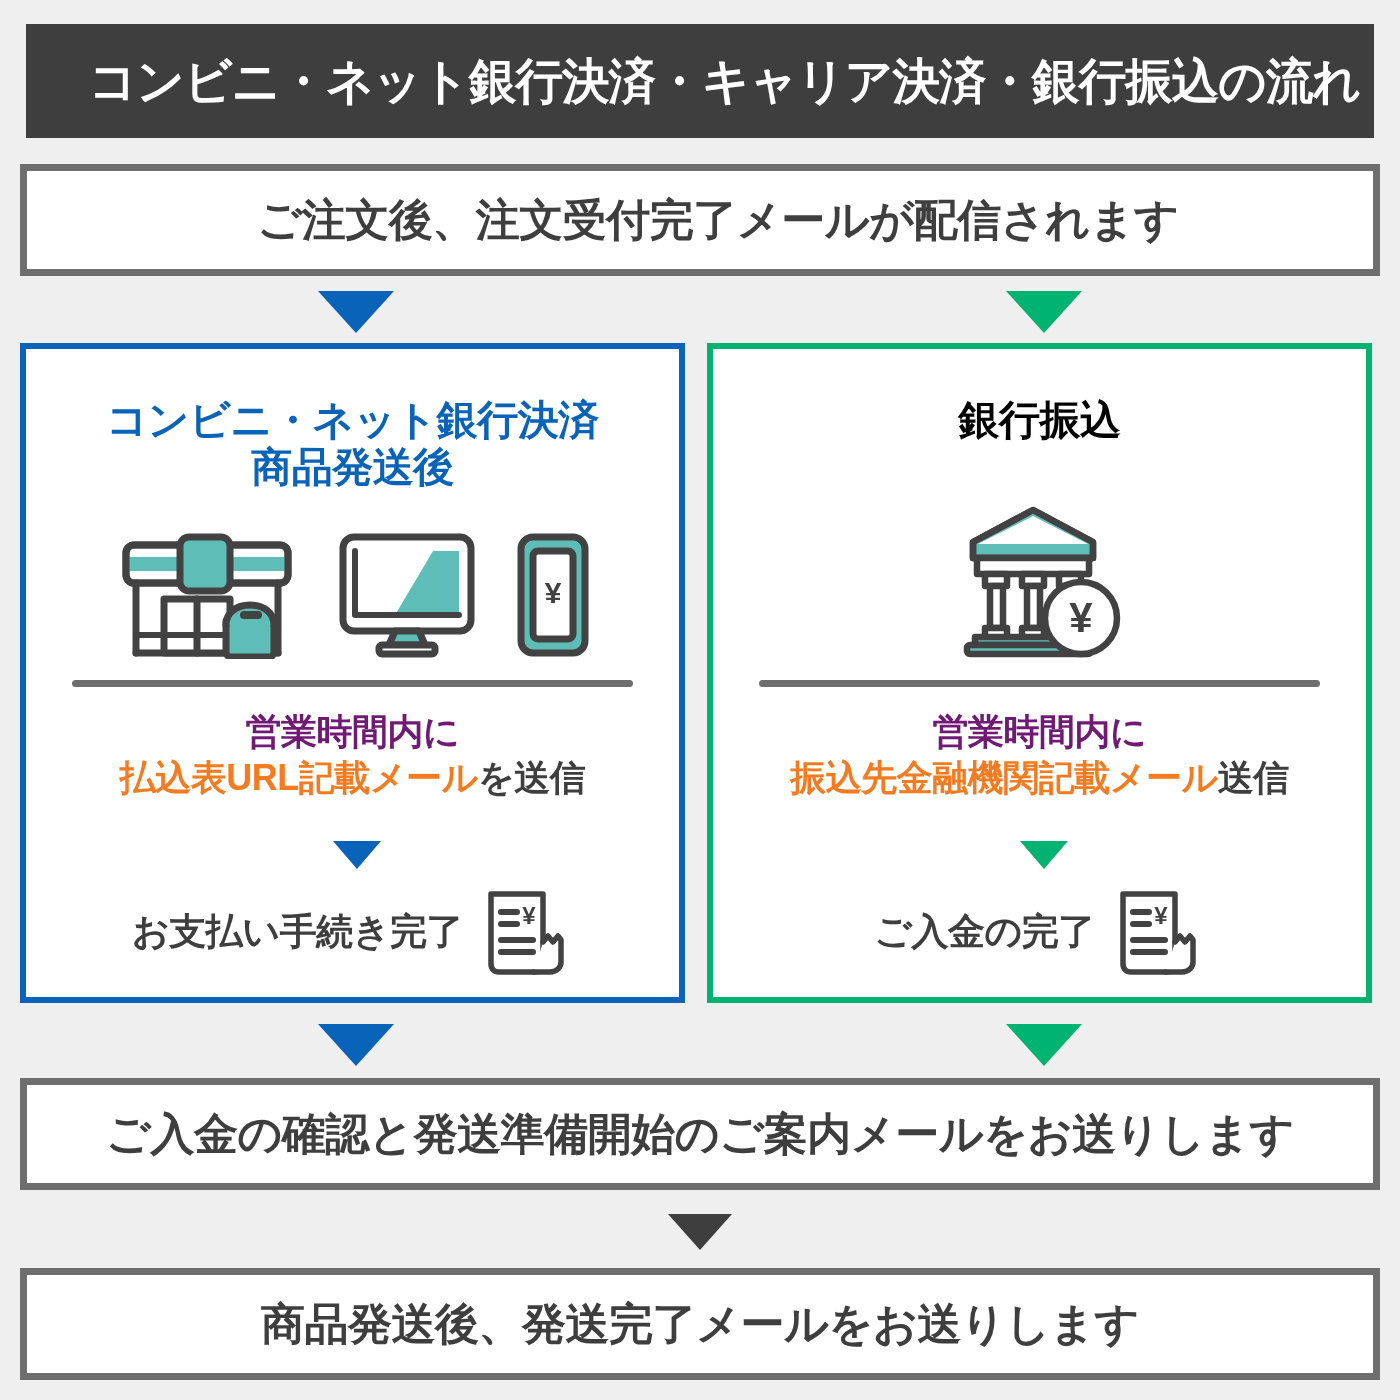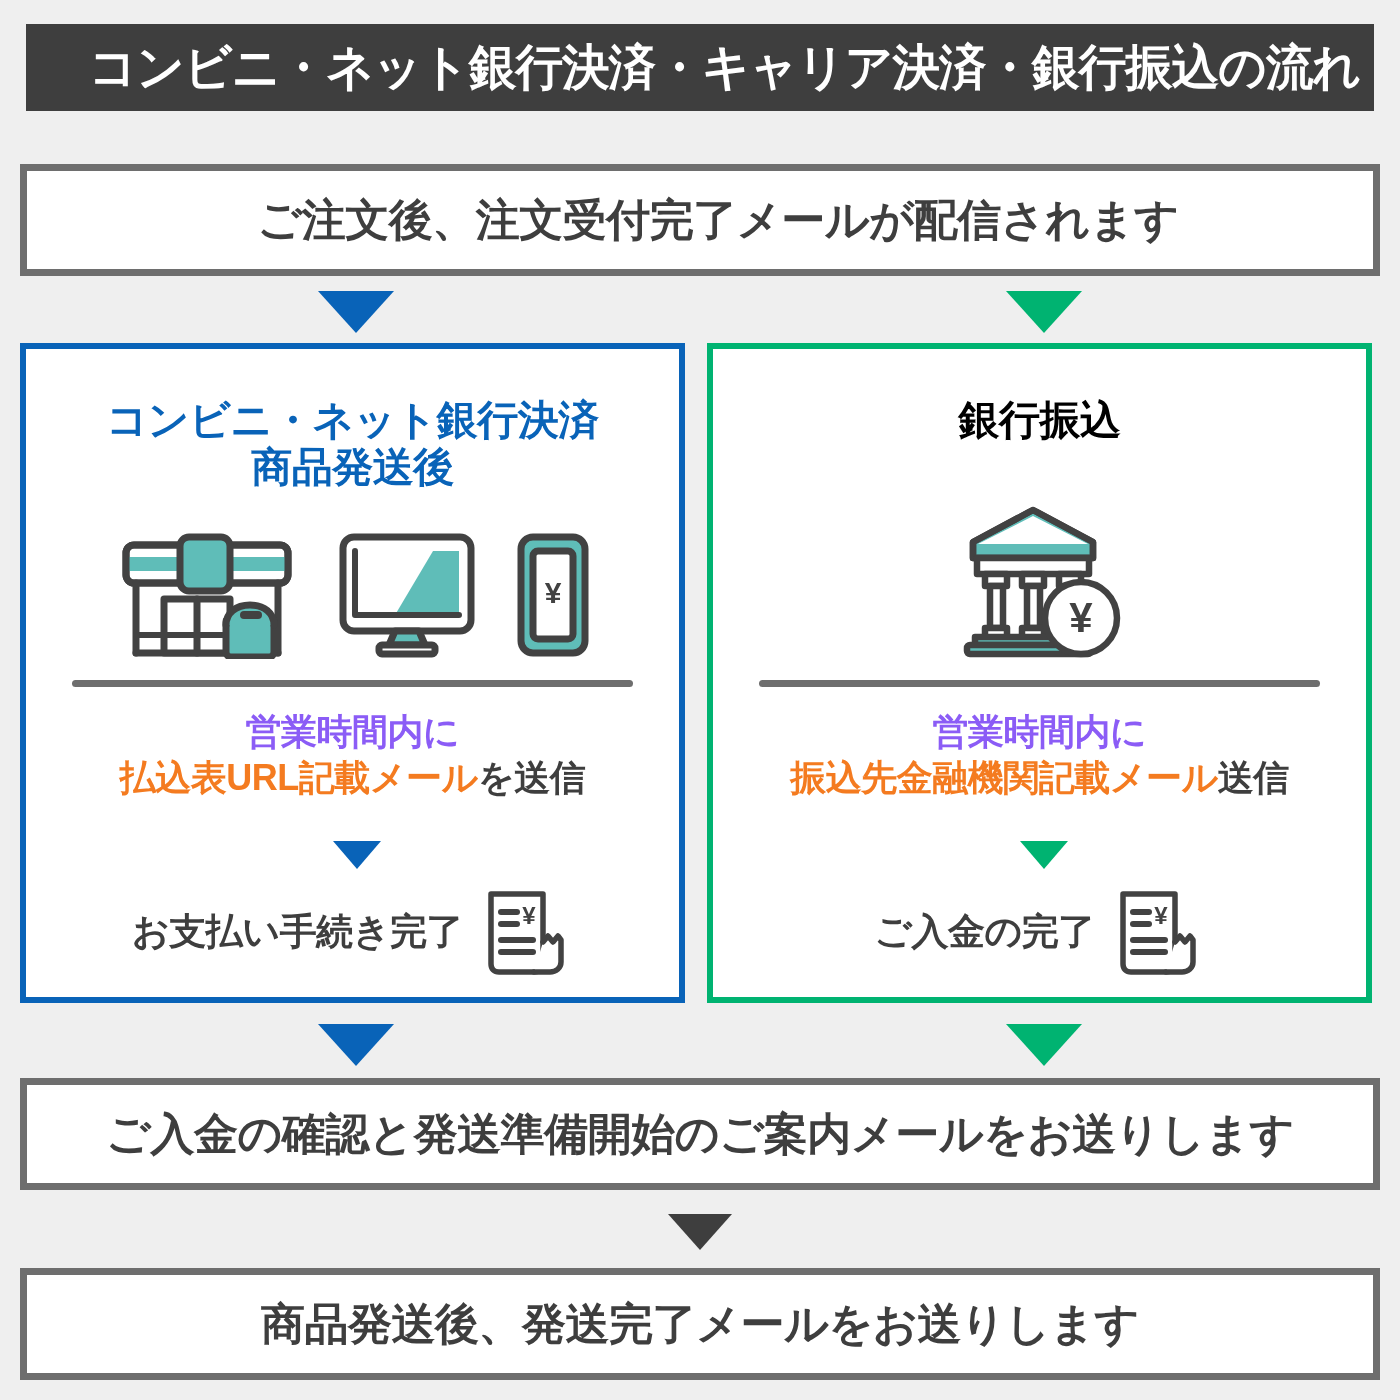--- a/index.html
+++ b/index.html
@@ -21,21 +21,21 @@
     width: 1400px;
     height: 1400px;
   }
 
   
   .header-bar {
     position: absolute;
     left: 26px;
     top: 24px;
     width: 1348px;
-    height: 87px;
+    height: 114px;
     background: #3E3E3E;
     display: flex;
     align-items: center;
     justify-content: center;
     box-sizing: border-box;
     padding-left: 48px;
   }
   .header-bar .title {
     color: #FFFFFF;
     font-size: 49px;
@@ -170,21 +170,21 @@
 
   .sub-block {
     position: absolute;
     left: 0; right: 0;
     top: 362px;
     text-align: center;
   }
   .sub-line1 {
     font-size: 36px;
     font-weight: 700;
-    color: #8b5cf6;
+    color: #701a75;
     line-height: 1.18;
     letter-spacing: -0.5px;
   }
   .sub-line2 {
     font-size: 36px;
     font-weight: 700;
     color: #3E3E3E;
     line-height: 1.18;
     letter-spacing: -0.5px;
     margin-top: 4px;

